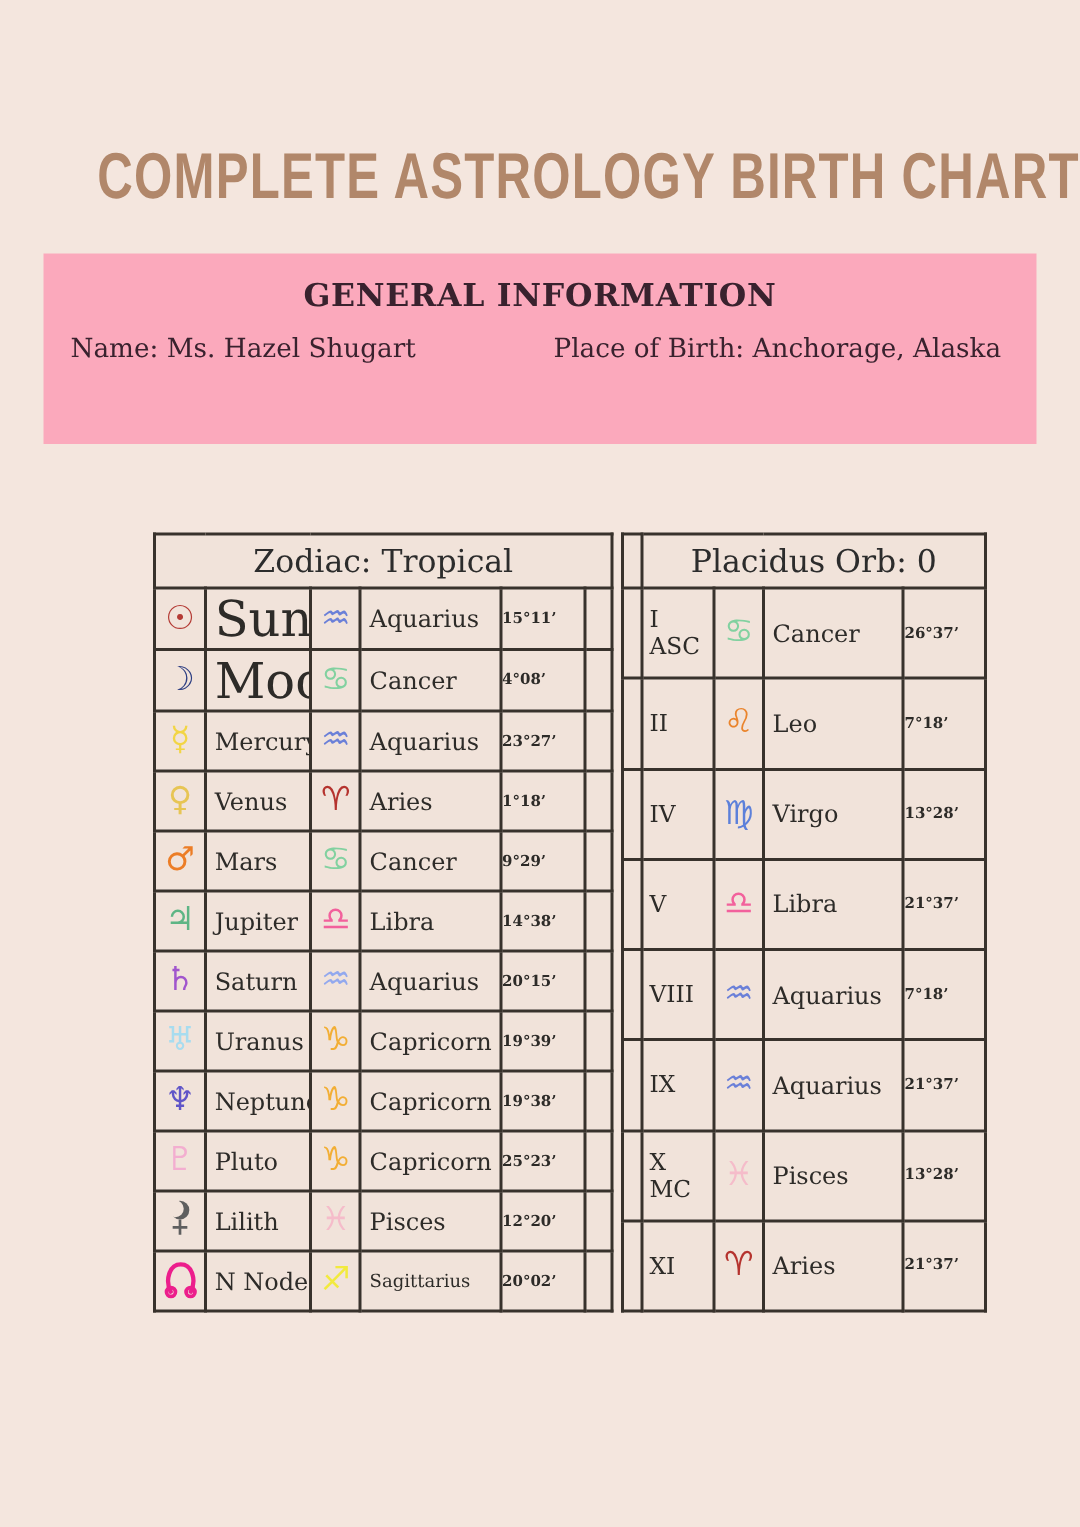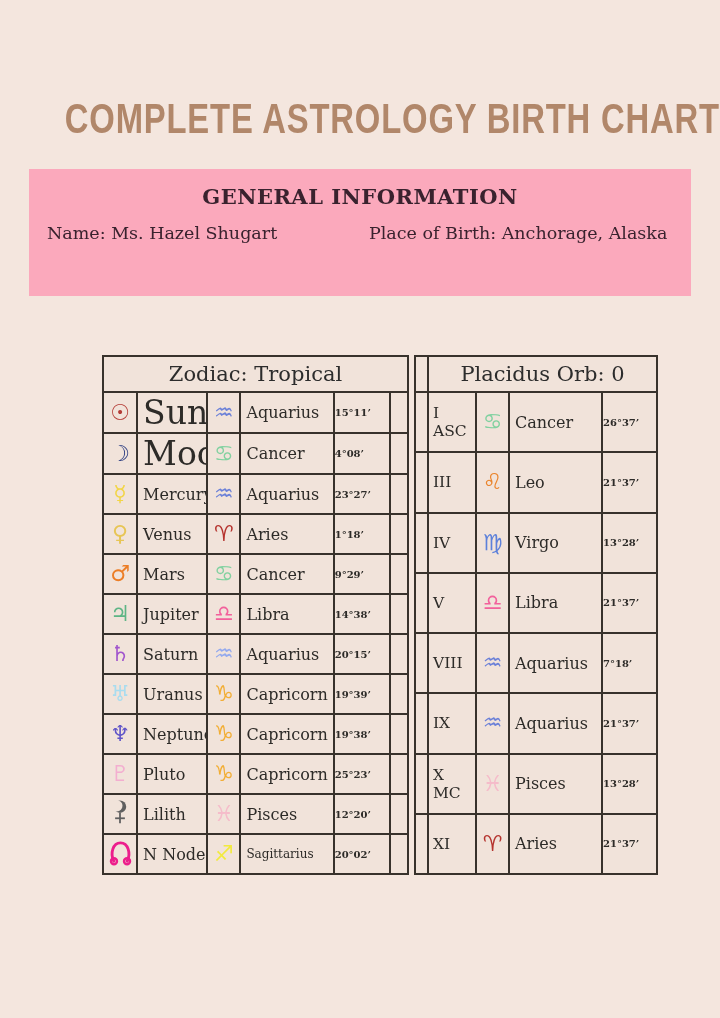--- a/index.html
+++ b/index.html
@@ -195,24 +195,24 @@
       <tbody>
           <tr>
             <td class="c-sp"></td>
             <td class="c-house">I ASC</td>
             <td class="c-sicon"><span class="glyph" style="color: rgb(130, 209, 160);">♋</span></td>
             <td class="c-sname">Cancer</td>
             <td class="c-deg">26°37’</td>
           </tr>
           <tr>
             <td class="c-sp"></td>
-            <td class="c-house">III</td>
+            <td class="c-house">II</td>
             <td class="c-sicon"><span class="glyph" style="color: rgb(234, 132, 44);">♌</span></td>
             <td class="c-sname">Leo</td>
-            <td class="c-deg">21°37’</td>
+            <td class="c-deg">7°18’</td>
           </tr>
           <tr>
             <td class="c-sp"></td>
             <td class="c-house">IV</td>
             <td class="c-sicon"><span class="glyph" style="color: rgb(92, 128, 218);">♍</span></td>
             <td class="c-sname">Virgo</td>
             <td class="c-deg">13°28’</td>
           </tr>
           <tr>
             <td class="c-sp"></td>

